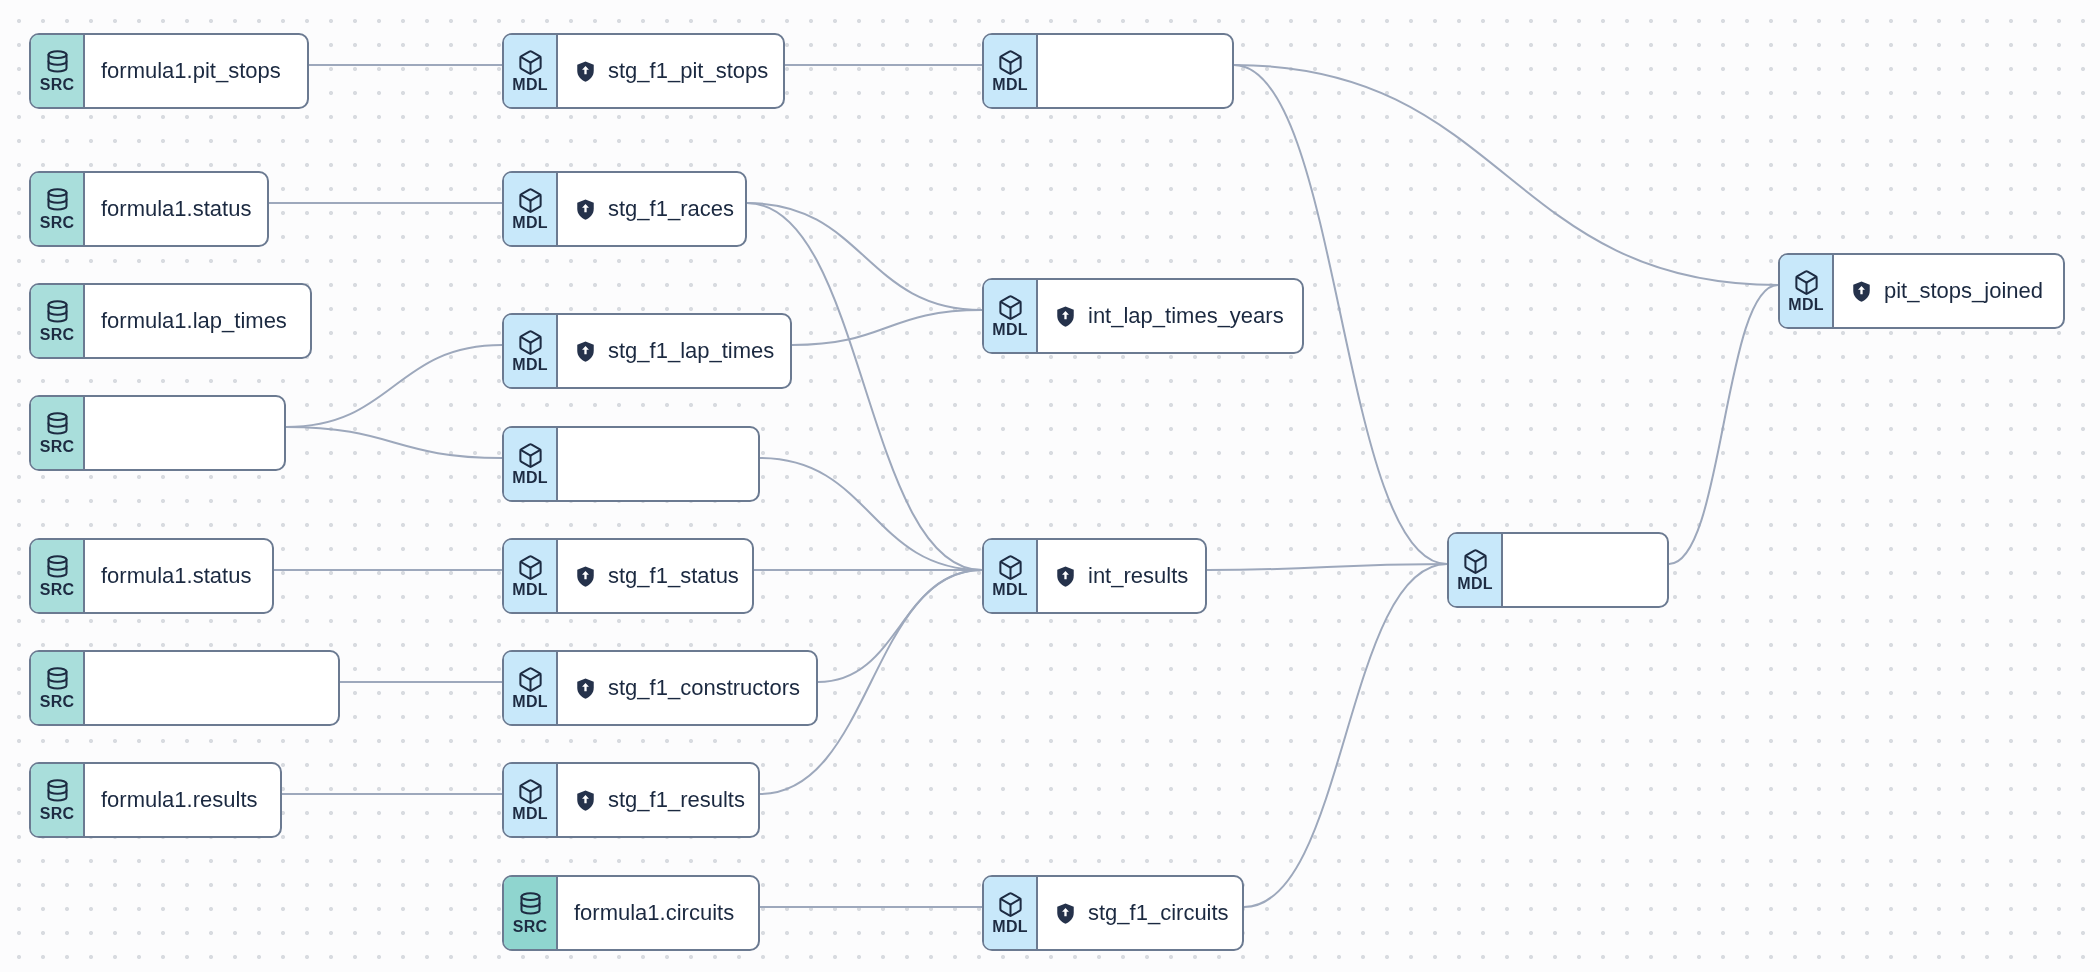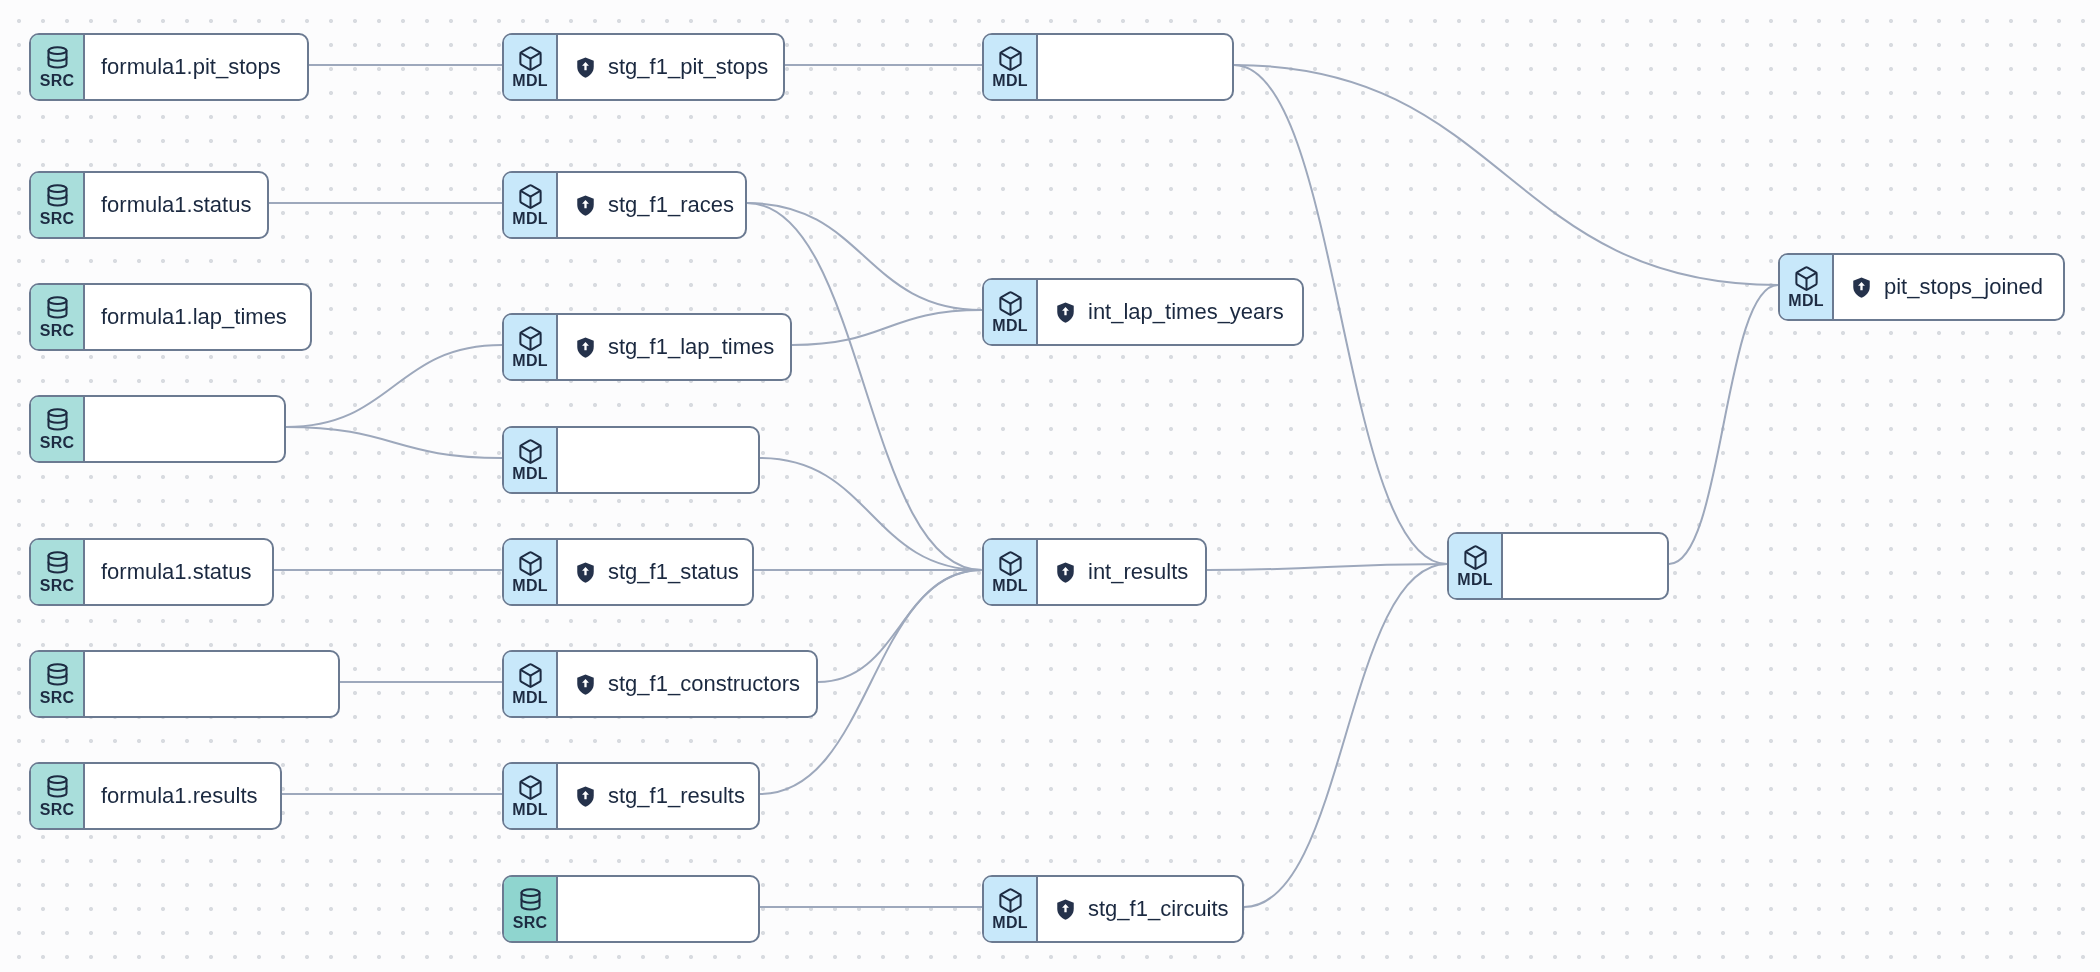--- a/index.html
+++ b/index.html
@@ -12,21 +12,21 @@
     position:relative;width:2100px;height:972px;
     background-color:#fcfcfd;
     background-image:radial-gradient(circle,#d8dbe0 2px,transparent 2.2px);
     background-size:24px 24px;
     background-position:7px 9px;
   }
   #edge-layer{position:absolute;left:0;top:0;width:2100px;height:972px;}
   #edge-layer path{fill:none;stroke:#9da8bc;stroke-width:2px;}
   .node{
     position:absolute;display:flex;align-items:stretch;
-    height:68px;box-sizing:border-box;
+    height:76px;box-sizing:border-box;
     background:#ffffff;border:2px solid #6b7a91;border-radius:10px;
     cursor:pointer;
   }
   .node .badge{
     width:52px;flex:0 0 52px;
     display:flex;flex-direction:column;align-items:center;justify-content:center;
     border-right:2px solid #6b7a91;border-radius:7px 0 0 7px;
     gap:1px;
   }
   .node .badge svg{width:27px;height:27px;display:block;}
@@ -156,20 +156,23 @@
       </div>
       <div class="node" style="left: 502px; top: 875px; width: 258px;">
         <div class="badge" style="background: rgb(143, 213, 207);">
           <svg viewBox="0 0 24 24" fill="none" stroke="#1d2b42" stroke-width="1.8" stroke-linecap="round" stroke-linejoin="round">
             <ellipse cx="12" cy="5" rx="8" ry="3"></ellipse>
             <path d="M20 5v6c0 1.66-3.58 3-8 3s-8-1.34-8-3V5"></path>
             <path d="M20 11v6c0 1.66-3.58 3-8 3s-8-1.34-8-3v-6"></path>
           </svg>
           <span class="badge-label">SRC</span>
         </div>
+        <div class="body">
+          <span class="label">formula1.circuits</span>
+        </div>
       </div>
       <div class="node" style="left: 502px; top: 33px; width: 283px;">
         <div class="badge" style="background: rgb(200, 232, 250);">
           <svg viewBox="0 0 24 24" fill="none" stroke="#1d2b42" stroke-width="1.8" stroke-linecap="round" stroke-linejoin="round">
             <path d="M21 16V8a2 2 0 0 0-1-1.73l-7-4a2 2 0 0 0-2 0l-7 4A2 2 0 0 0 3 8v8a2 2 0 0 0 1 1.73l7 4a2 2 0 0 0 2 0l7-4A2 2 0 0 0 21 16z"></path>
             <path d="M3.27 6.96 12 12.01l8.73-5.05"></path>
             <path d="M12 22.08V12"></path>
           </svg>
           <span class="badge-label">MDL</span>
         </div>

